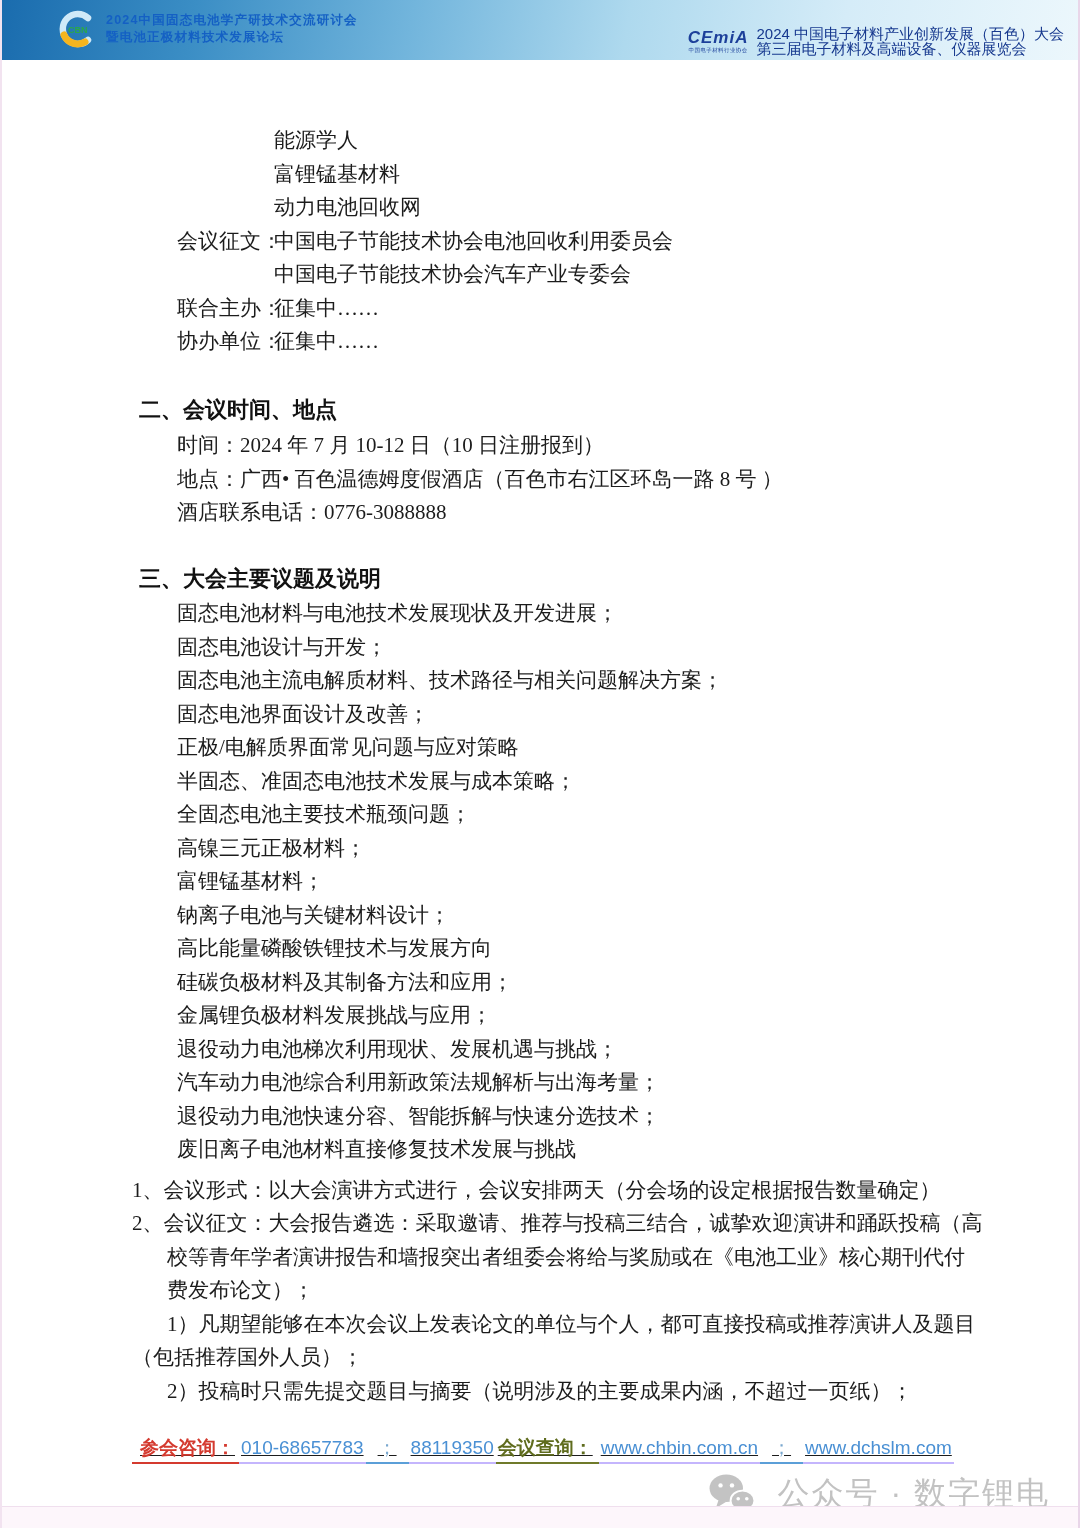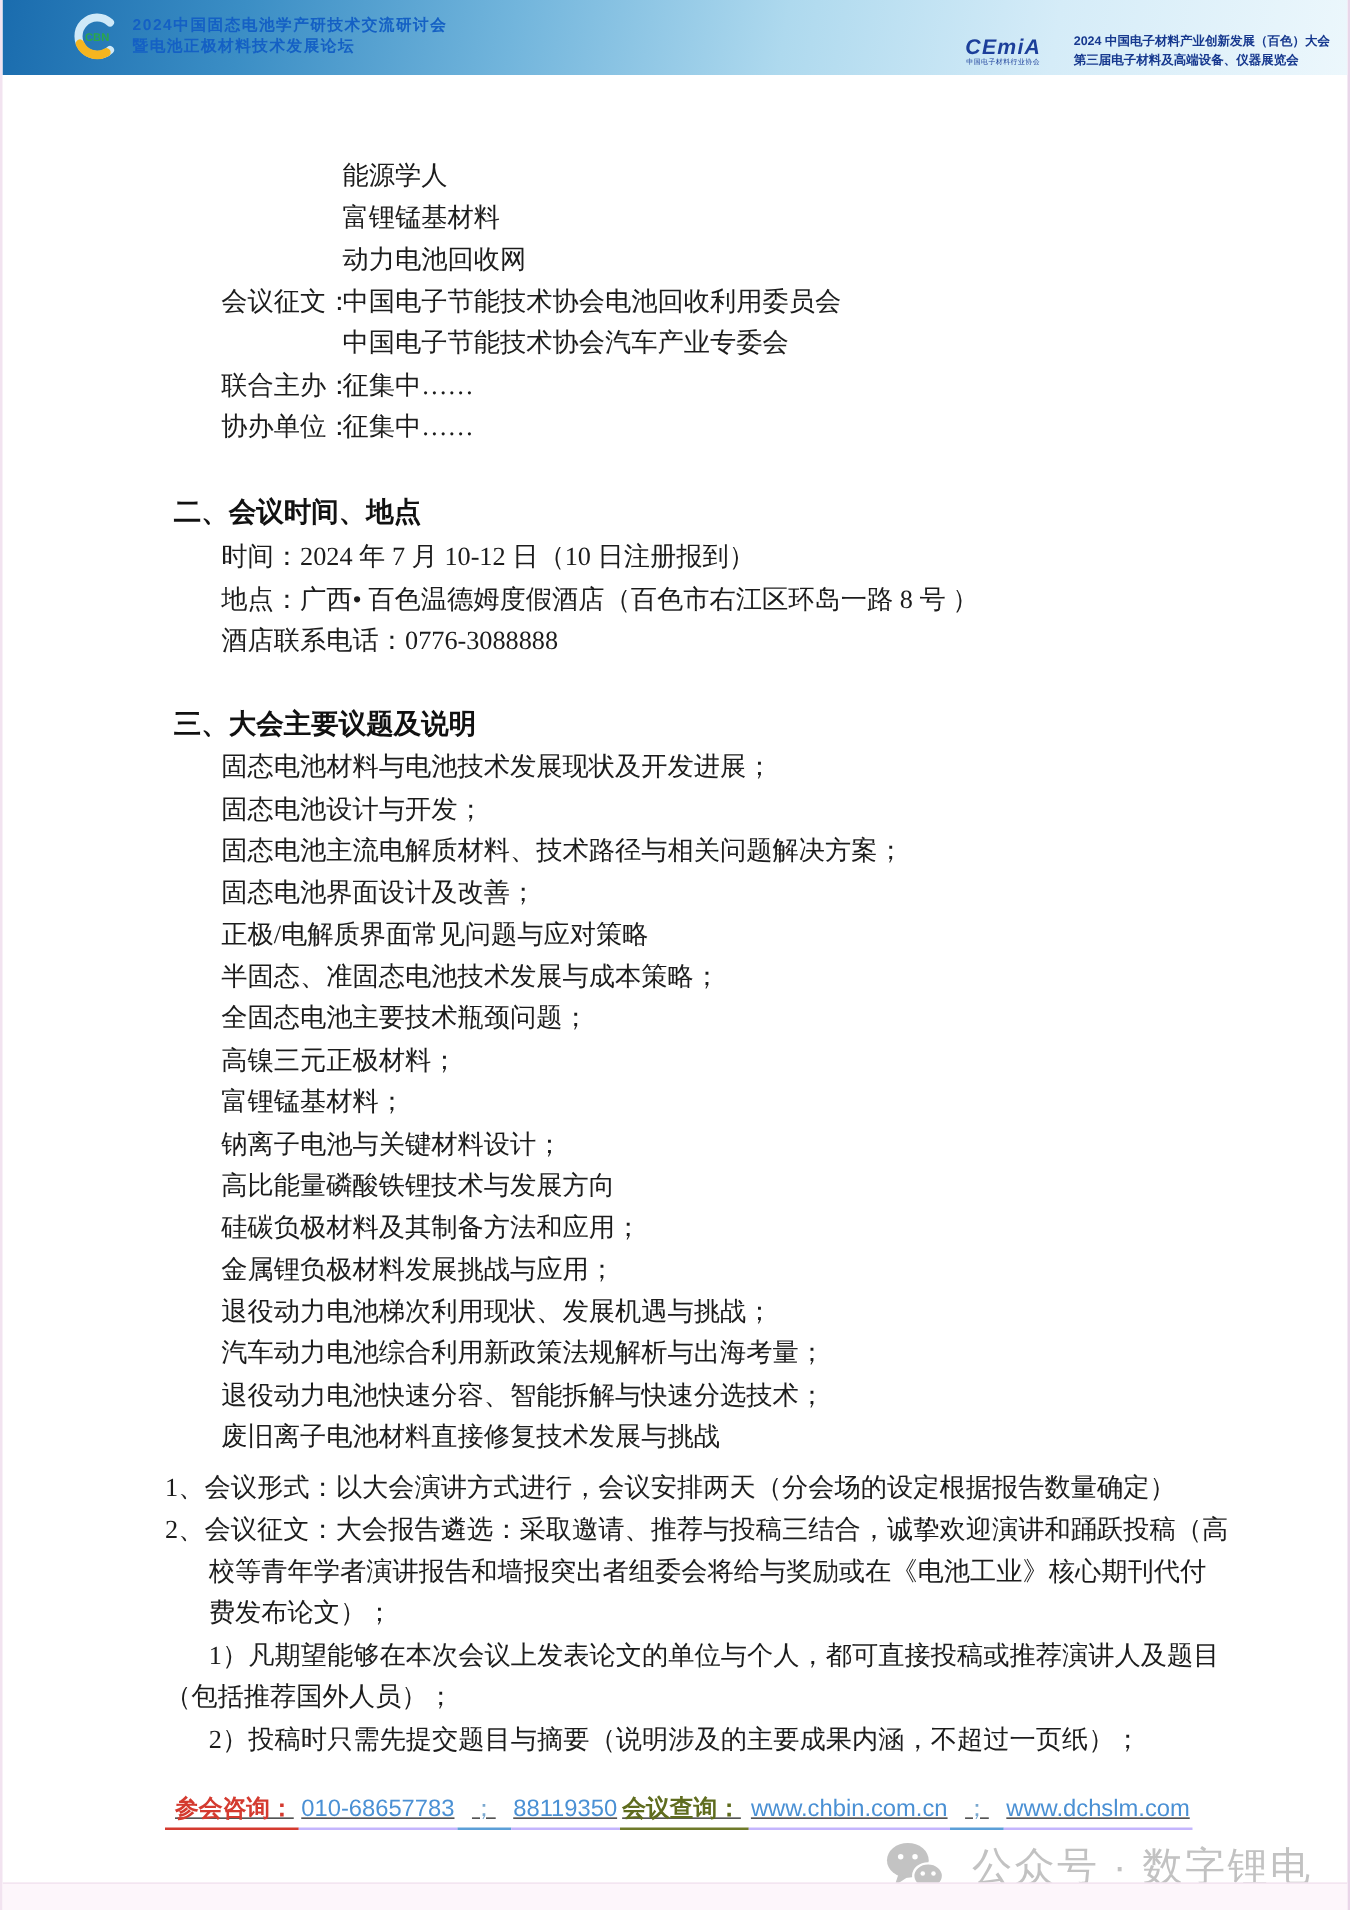--- a/index.html
+++ b/index.html
@@ -27,31 +27,31 @@
     display:flex;align-items:center;gap:9px;
   }
   .cbn-logo{width:40px;height:40px;flex:0 0 auto;}
   .banner-left-text{
     font-family:"Liberation Sans", sans-serif;
     font-weight:700;font-size:12.5px;line-height:17px;
     color:#1460c4;letter-spacing:1.2px;white-space:nowrap;
   }
   .banner-right{
     position:absolute;right:14px;top:26px;
-    display:flex;align-items:center;gap:26px;
+    display:flex;align-items:center;gap:8px;
   }
   .cemia{
     font-family:"Liberation Sans", sans-serif;color:#1c3f9a;
     text-align:center;line-height:1;white-space:nowrap;
   }
   .cemia-word{font-weight:700;font-size:17px;letter-spacing:1px;font-style:italic;}
   .cemia-sub{font-size:5.5px;margin-top:2px;letter-spacing:.4px;}
   .banner-right-text{
     font-family:"Liberation Sans", sans-serif;
-    font-weight:700;font-size:10px;line-height:15px;
+    font-weight:400;font-size:15px;line-height:15px;
     color:#16388e;white-space:nowrap;
   }
 
   
   .doc{position:absolute;top:124px;left:0;width:100%;}
   .line{line-height:33.5px;font-size:21px;white-space:nowrap;}
   .ind-a{margin-left:272px;}
   .ind-b{margin-left:175px;}
   .label{display:inline-block;width:97px;}
   h2{

